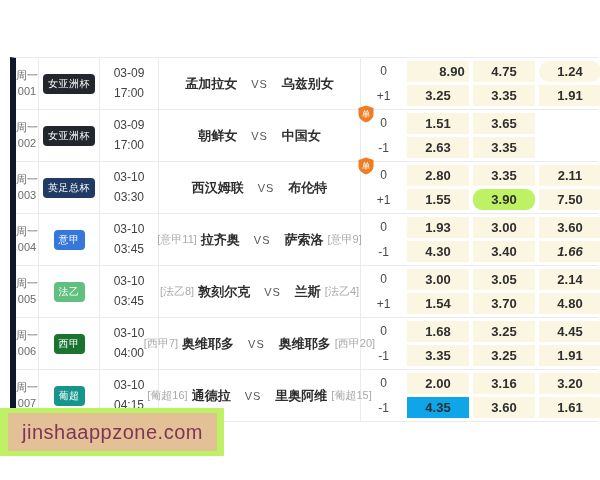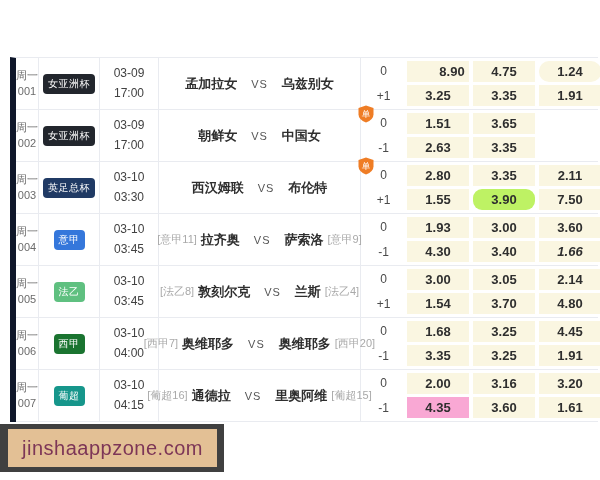--- a/index.html
+++ b/index.html
@@ -42,21 +42,21 @@
   .shield { position: absolute; left: -3px; top: -5px; width: 16px; height: 18px; z-index: 3; }
 
   .oddscol { padding: 3px 3px 3px 1px; gap: 3px; border-right: none; }
   .obox {
     flex: 1; width: 100%;
     background: #faf6e1;
     display: flex; align-items: center; justify-content: center;
     font-size: 13px; font-weight: bold; color: #2e2e2e;
   }
 
-  .wm-outer { position: absolute; left: 0; top: 424px; width: 224px; height: 48px; background: #404040; }
+  .wm-outer { position: absolute; left: 0; top: 408px; width: 224px; height: 48px; background: #bef264; }
   .wm-inner {
     position: absolute; left: 8px; top: 5px; width: 209px; height: 38px;
     background: #e3c095; display: flex; align-items: center; justify-content: center;
     font-size: 20px; color: #7d3657; letter-spacing: 0.5px;
   }
 </style>
 </head>
 <body>
 
 <div class="table">
@@ -329,21 +329,21 @@
         <span class="team">里奥阿维</span>
         <span class="rank">[葡超15]</span>
     </div>
     <div class="cell noborder handicap">
 
       <div class="hline">0</div>
       <div class="hline">-1</div>
     </div>
     <div class="cell noborder oddscol">
       <div class="obox" style="background: rgb(250, 246, 225);">2.00</div>
-      <div class="obox" style="background: #f9a8d4;">4.35</div>
+      <div class="obox" style="background: #0ea5e9;">4.35</div>
     </div>
     <div class="cell noborder oddscol">
       <div class="obox" style="background: rgb(250, 246, 225);">3.16</div>
       <div class="obox" style="background: rgb(250, 246, 225);">3.60</div>
     </div>
     <div class="cell noborder oddscol">
       <div class="obox" style="background: rgb(250, 246, 225);">3.20</div>
       <div class="obox" style="background: rgb(250, 246, 225);">1.61</div>
     </div>
   </div>

